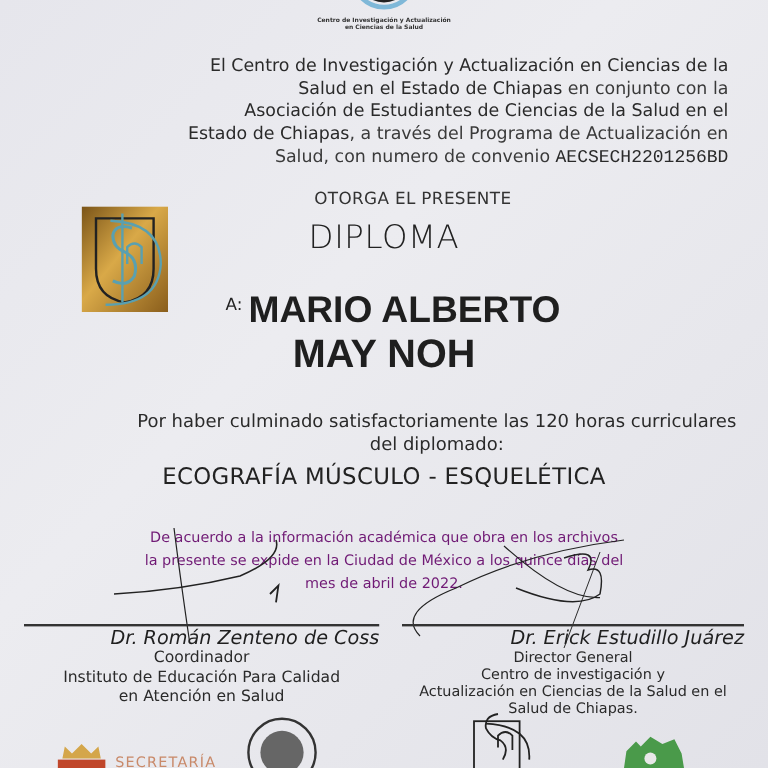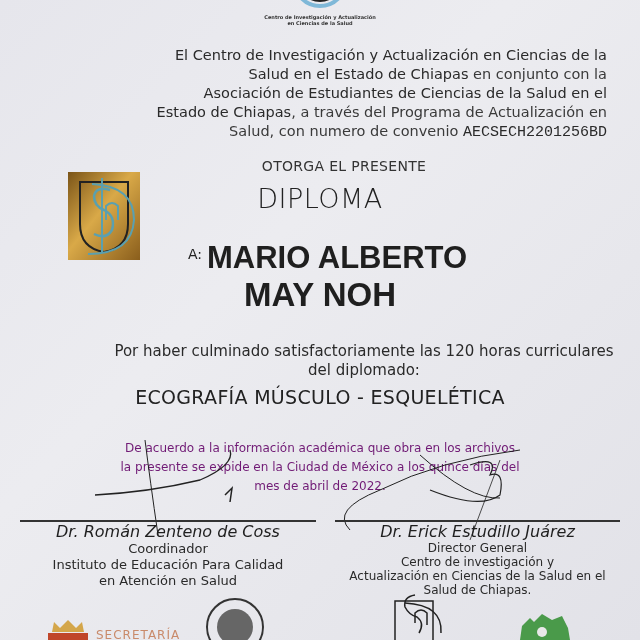--- a/index.html
+++ b/index.html
@@ -20,21 +20,21 @@
   #name2{top:276px;font-size:33px;font-weight:bold;color:#1f1f1f;font-family:"Liberation Sans",sans-serif;}
   #shield{left:68px;top:172px;width:72px;height:88px;}
   #haber{top:342px;font-size:15px;line-height:19px;color:#2a2a2a;padding-left:44px;}
   #course{top:386px;font-size:19px;color:#222;letter-spacing:0.3px;}
   #acuerdo{top:428px;font-size:12px;line-height:19px;color:#701a75;margin-top:11px;}
   .sigline{height:1.5px;background:#333;}
   .signame{font-style:italic;font-size:16px;color:#1f1f1f;}
   .sigrole{font-size:13px;line-height:16px;color:#2a2a2a;text-align:center;}
   #sig-left{left:20px;top:520px;width:296px;}
   #sig-right{left:335px;top:520px;width:285px;}
-  #sig-left-name,#sig-right-name{text-align:center;}
+  #sig-left-name,#sig-right-name{text-align:right;}
   #sig-svg{left:0;top:440px;width:640px;height:100px;pointer-events:none;}
   #crown{left:48px;top:618px;width:40px;height:22px;}
   #sec-text{left:96px;top:628px;font-size:12px;color:#c98a6a;letter-spacing:1px;}
   #seal{left:205px;top:597px;width:60px;height:43px;}
   #bottom-logo{left:385px;top:593px;width:60px;height:47px;}
   #chiapas-map{left:512px;top:612px;width:60px;height:28px;}
 </style>
 </head>
 <body>
 

